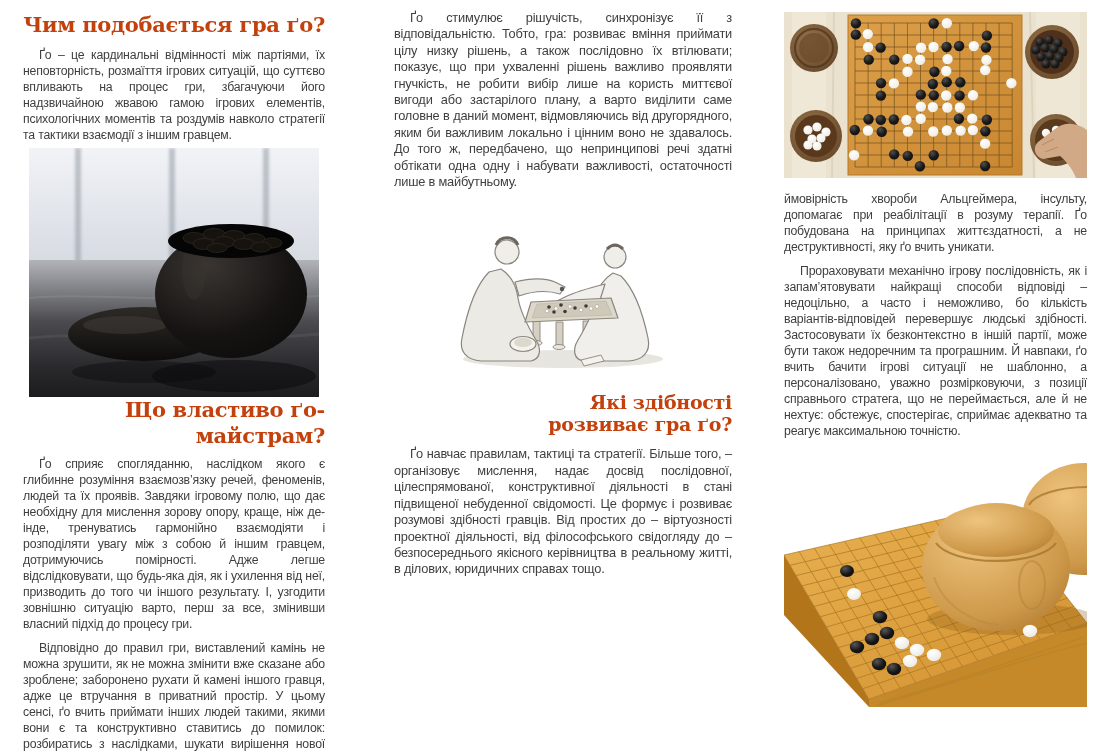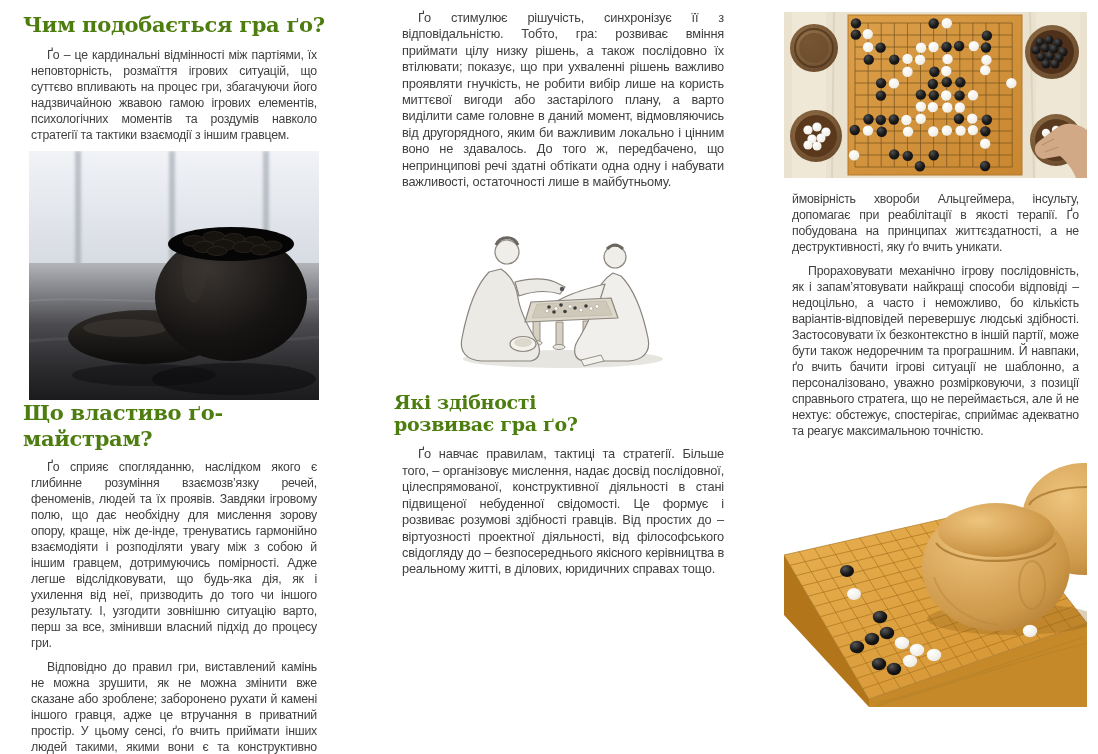--- a/index.html
+++ b/index.html
@@ -3,26 +3,26 @@
 <meta charset="utf-8">
 <style>
   html,body{margin:0;padding:0;background:#ffffff;}
   .page{position:relative;width:1098px;height:754px;background:#ffffff;overflow:hidden;
         font-family:"Liberation Sans",sans-serif;}
   .col{position:absolute;top:0;height:754px;}
   #col1{left:23px;width:302px;}
   #col2{left:394px;width:338px;}
   #col3{left:784px;width:303px;}
   p.body{font-size:12.3px;line-height:16px;letter-spacing:-0.2px;color:#3f3f3f;
-         text-align:justify;text-indent:16px;margin:8px;}
+         text-align:justify;text-indent:16px;margin:0;}
   #col2 p.body{font-size:12.8px;line-height:16.4px;}
   .no-indent{text-indent:0 !important;}
   .jlast{text-align-last:justify;}
-  h1,h2{font-family:"DejaVu Serif","Liberation Serif",serif;font-weight:700;color:#4d7c0f;
-        text-align:left;margin:0;}
+  h1,h2{font-family:"DejaVu Serif","Liberation Serif",serif;font-weight:700;color:#c2410c;
+        text-align:right;margin:0;}
   h1.main{font-size:21px;line-height:26px;letter-spacing:-0.3px;}
   h2.h-center{font-size:19px;line-height:22px;letter-spacing:-0.3px;}
   h2.h-center .hl{display:block;}
   figure{margin:0;padding:0;}
   figure svg{display:block;}
 </style>
 </head>
 <body>
 
 <div class="page">
@@ -322,21 +322,21 @@
 
         <circle cx="272" cy="128" r="26" fill="url(#bowlw3)"></circle>
         <circle cx="272" cy="128" r="21" fill="#5a3a1e"></circle>
         <circle cx="262" cy="121" r="4.2" fill="url(#stW3)"></circle>
         <circle cx="272" cy="118" r="4.2" fill="url(#stW3)"></circle>
         <path d="M303,118 C292,110 280,110 271,117 L254,130 C248,136 251,145 259,147 L276,144 C283,150 289,158 292,166 L303,166 Z" fill="#d2a986"></path>
         <path d="M258,133 L270,127 M261,140 L274,135" stroke="#b98f6d" stroke-width="1.2" fill="none"></path>
       </svg>
     </figure>
 
-    <p class="body no-indent" style="margin-top:13px">ймовірність хвороби Альцгеймера, інсульту, допомагає при реабілітації в якості терапії. Ґо побудована на принципах життєздатності, а не деструктивності, яку ґо вчить уникати.</p>
+    <p class="body no-indent" style="margin-top:13px">ймовірність хвороби Альцгеймера, інсульту, допомагає при реабілітації в розуму терапії. Ґо побудована на принципах життєздатності, а не деструктивності, яку ґо вчить уникати.</p>
 
     <p class="body" style="margin-top:8px">Прораховувати механічно ігрову послідовність, як і запам’ятовувати найкращі способи відповіді – недоцільно, а часто і неможливо, бо кількість варіантів-відповідей перевершує людські здібності. Застосовувати їх безконтекстно в іншій партії, може бути також недоречним та програшним. Й навпаки, ґо вчить бачити ігрові ситуації не шаблонно, а персоналізовано, уважно розмірковуючи, з позиції справнього стратега, що не переймається, але й не нехтує: обстежує, спостерігає, сприймає адекватно та реагує максимальною точністю.</p>
 
     <figure style="margin:8px 0 0;width:303px;height:260px">
       <svg width="303" height="260" viewBox="0 0 303 260">
         <defs>
           <linearGradient id="wood4" x1="0" y1="0" x2="1" y2="1">
             <stop offset="0" stop-color="#e9b152"></stop>
               <stop offset="1" stop-color="#d2902e"></stop>
           </linearGradient>

